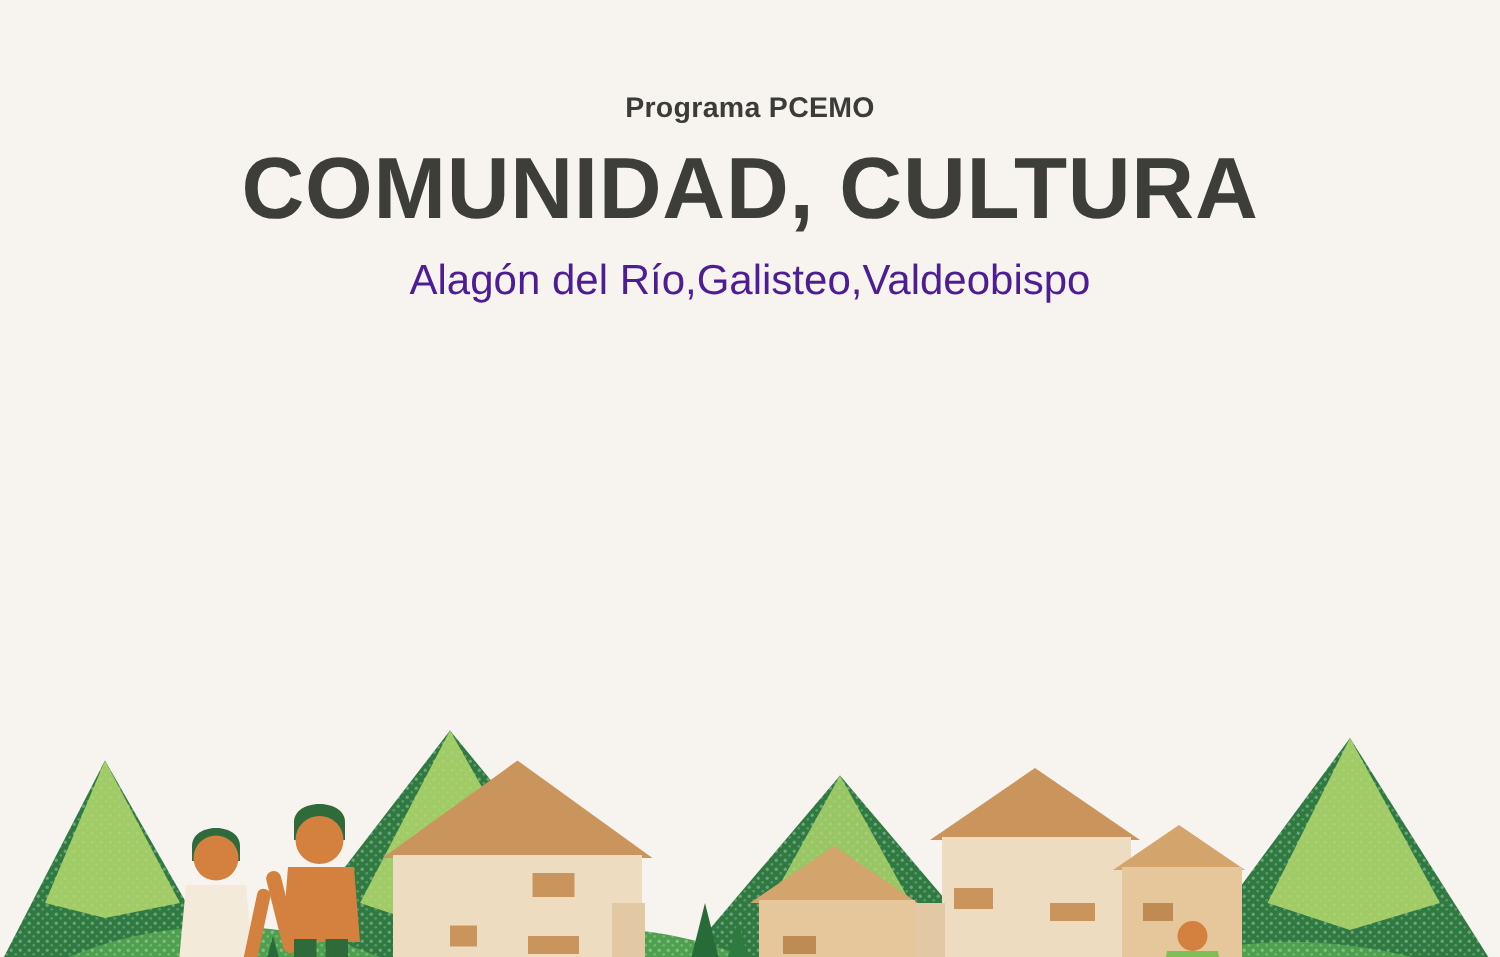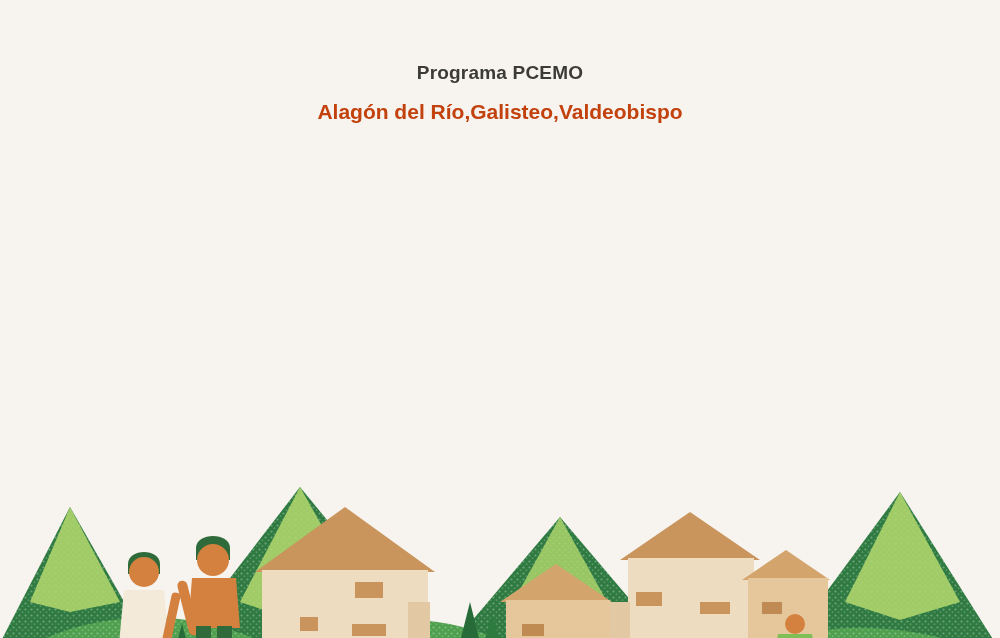--- a/index.html
+++ b/index.html
@@ -53,23 +53,23 @@
   .headline-3 {
     margin-top: 2px;
     font-size: 58px;
     line-height: 1.02;
     font-weight: bold;
     color: #3d3d3a;
     letter-spacing: 0.5px;
   }
   .towns-line-1 {
     margin-top: 16px;
-    font-size: 21px;
-    font-weight: bold;
-    color: #c2410c;
+    font-size: 28px;
+    font-weight: normal;
+    color: #4c1d95;
   }
   .towns-line-2 {
     margin-top: 22px;
     font-size: 21px;
     font-weight: bold;
     color: #3b3b38;
   }
 
   
   .scene {
@@ -81,20 +81,21 @@
   }
   .scene svg { display: block; }
 </style>
 </head>
 <body>
 
 <div class="poster">
 
   <div class="text-block">
     <div class="program-label">Programa PCEMO</div>
+    <div class="headline-2">COMUNIDAD, CULTURA</div>
     <div class="towns-line-1">Alagón del Río,Galisteo,Valdeobispo</div>
   </div>
 
   <div class="scene">
     <svg width="1000" height="230" viewBox="0 0 1000 230" xmlns="http://www.w3.org/2000/svg">
       <defs>
         <pattern id="speck" width="6" height="6" patternUnits="userSpaceOnUse">
           <circle cx="1.5" cy="1.5" r="1.1" fill="#ffffff" opacity="0.30"></circle>
           <circle cx="4.5" cy="4.2" r="0.9" fill="#ffffff" opacity="0.22"></circle>
         </pattern>

